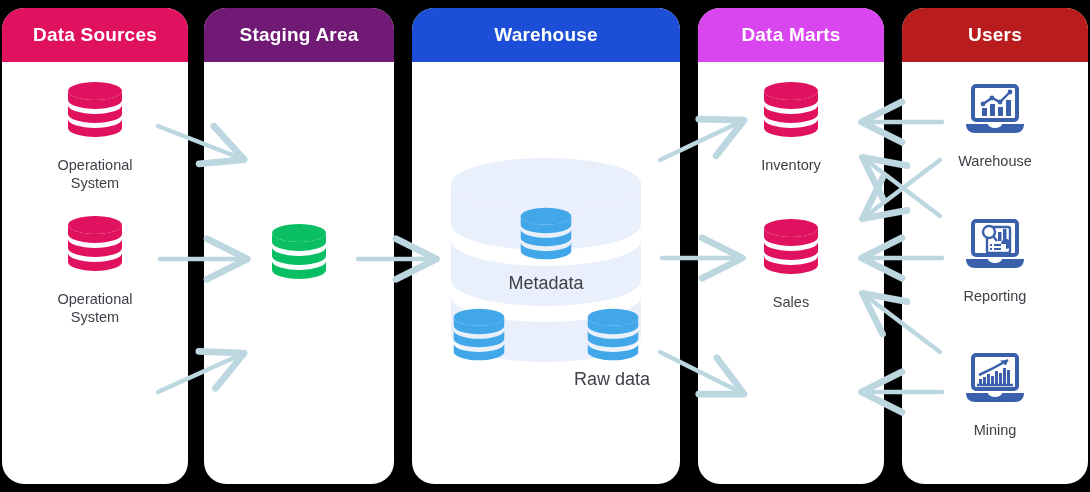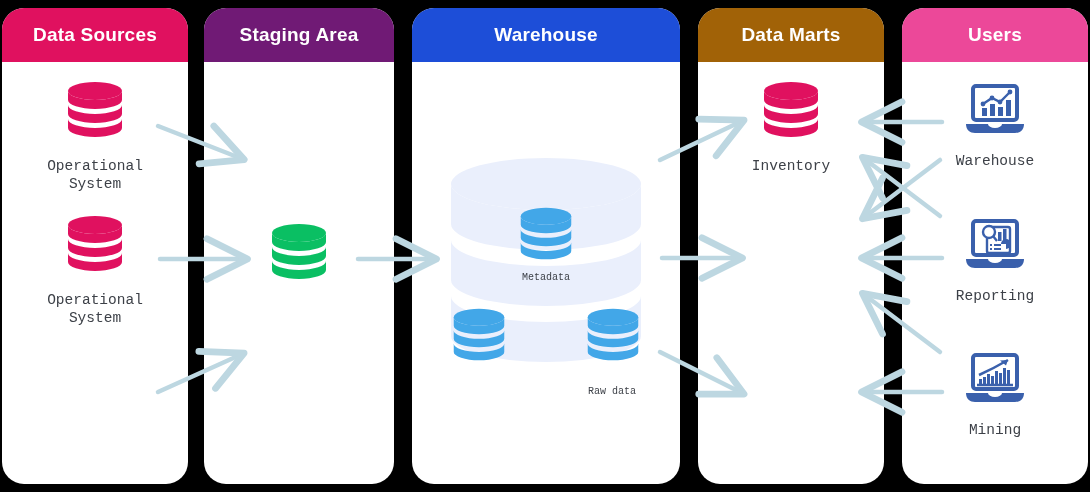--- a/index.html
+++ b/index.html
@@ -36,21 +36,20 @@
     line-height: 54px;
     text-align: center;
     color: #ffffff;
     font-size: 19px;
     font-weight: bold;
     letter-spacing: 0.2px;
   }
   .col-body {
     position: relative;
     height: 406px;
-    font-family: Liberation Mono, monospace;
   }
 
   .col-sources  { left: 2px;   width: 186px; }
   .col-staging  { left: 204px; width: 190px; }
   .col-warehouse{ left: 412px; width: 268px; }
   .col-marts    { left: 698px; width: 186px; }
   .col-users    { left: 902px; width: 186px; }
 
   
   .node {
@@ -78,28 +77,28 @@
     left: 50%;
     transform: translateX(-50%);
     top: 96px;
     width: 198px;
     height: 210px;
   }
   .wh-stack svg { display: block; }
 
   .wh-label {
     position: absolute;
-    font-size: 10px;
+    font-size: 18px;
     color: #3d4148;
     text-align: center;
     line-height: 1.25;
   }
   .wh-metadata { top: 210px; left: 50%; transform: translateX(-50%); width: 120px; }
   .wh-summary  { top: 306px; left: 22px;  width: 96px; }
-  .wh-raw      { top: 324px; left: 152px; width: 96px; }
+  .wh-raw      { top: 306px; left: 152px; width: 96px; }
 
   .wh-mini {
     position: absolute;
   }
   .wh-mini-meta    { top: 144px; left: 50%; transform: translateX(-50%); }
   .wh-mini-summary { top: 245px; left: 38px; }
   .wh-mini-raw     { top: 245px; left: 172px; }
 
   
   #arrows {
@@ -240,44 +239,57 @@
 
       <div class="wh-label wh-metadata">Metadata</div>
 
 
       <div class="wh-label wh-raw">Raw data</div>
 
     </div>
   </div>
 
   <div class="column col-marts">
-    <div class="col-header" style="background:#a16207">Data Marts</div>
+    <div class="col-header" style="background:#d946ef">Data Marts</div>
     <div class="col-body">
 
       <div class="node" style="top:18px">
         <span class="cyl">
           <svg width="62" height="62" viewBox="0 0 62 62">
             <g fill="#e0115f">
               <ellipse cx="31" cy="11" rx="27" ry="9"></ellipse>
               <path d="M4 11 v9 a27 9 0 0 0 54 0 v-9 a27 9 0 0 1 -54 0 z"></path>
               <path d="M4 25 v9 a27 9 0 0 0 54 0 v-9 a27 9 0 0 1 -54 0 z"></path>
               <path d="M4 39 v9 a27 9 0 0 0 54 0 v-9 a27 9 0 0 1 -54 0 z"></path>
             </g>
           </svg>
         </span>
         <div class="node-caption">Inventory</div>
       </div>
 
+      <div class="node" style="top:155px">
+        <span class="cyl">
+          <svg width="62" height="62" viewBox="0 0 62 62">
+            <g fill="#e0115f">
+              <ellipse cx="31" cy="11" rx="27" ry="9"></ellipse>
+              <path d="M4 11 v9 a27 9 0 0 0 54 0 v-9 a27 9 0 0 1 -54 0 z"></path>
+              <path d="M4 25 v9 a27 9 0 0 0 54 0 v-9 a27 9 0 0 1 -54 0 z"></path>
+              <path d="M4 39 v9 a27 9 0 0 0 54 0 v-9 a27 9 0 0 1 -54 0 z"></path>
+            </g>
+          </svg>
+        </span>
+        <div class="node-caption">Sales</div>
+      </div>
 
 
     </div>
   </div>
 
   <div class="column col-users">
-    <div class="col-header" style="background:#ec4899">Users</div>
+    <div class="col-header" style="background:#b91c1c">Users</div>
     <div class="col-body">
 
       <div class="node laptop" style="top:20px">
         <span>
           <svg width="70" height="60" viewBox="0 0 70 60">
             <g fill="none" stroke="#3a60ac" stroke-width="4">
               <rect x="13" y="4" width="44" height="34" rx="3"></rect>
             </g>
             <path d="M6 42 h58 c0 6 -4 9 -9 9 H15 c-5 0 -9 -3 -9 -9 z" fill="#3a60ac"></path>
             <path d="M28 42 h14 a7 4 0 0 1 -14 0 z" fill="#ffffff"></path>

